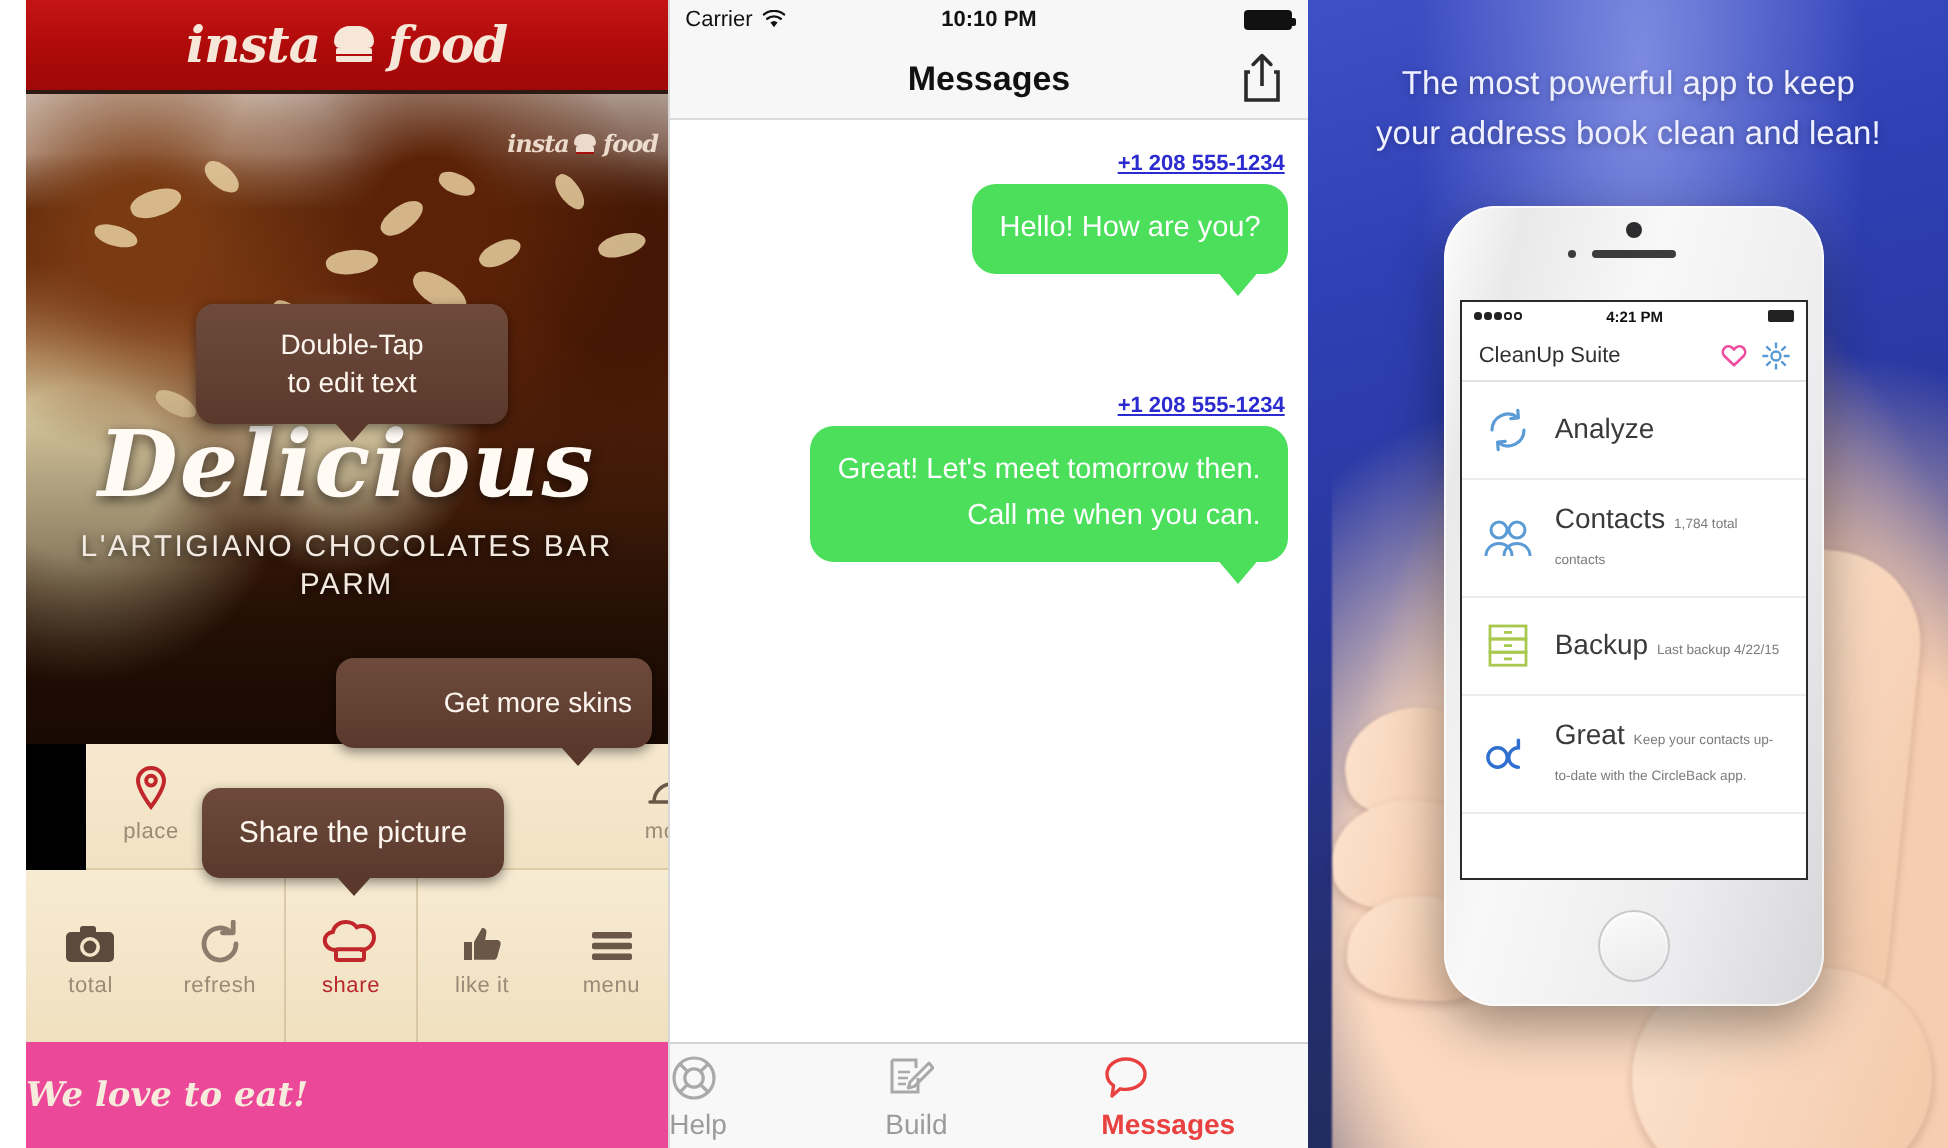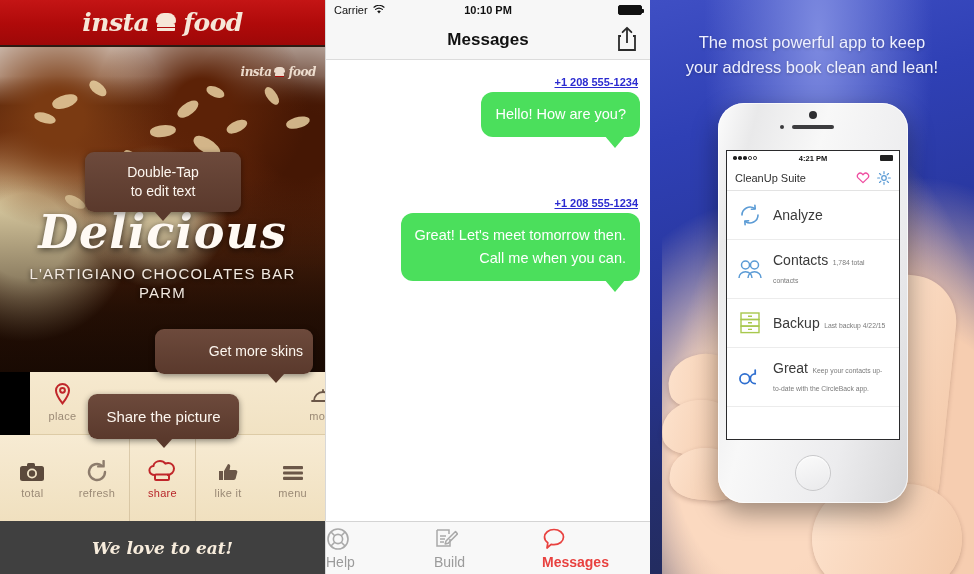--- a/index.html
+++ b/index.html
@@ -2,21 +2,21 @@
 <html><head>
 <meta charset="utf-8">
 <style>
   * { box-sizing: border-box; margin: 0; padding: 0; }
   html, body {
     width: 974px; height: 574px;
     background: #ffffff;
     font-family: "Liberation Sans", sans-serif;
     overflow: hidden;
   }
-  .screens { display: flex; width: 974px; height: 532px; }
+  .screens { display: flex; width: 974px; height: 532px; padding-left: 13px; }
 
   
   #panel-food { width: 325px; height: 574px; position: relative; background: #000; overflow: hidden; }
 
   .food-header {
     height: 47px; width: 100%;
     background: linear-gradient(180deg,#c41515 0%,#b00a0a 52%,#9e0808 100%);
     display: flex; align-items: center; justify-content: center;
     border-bottom: 2px solid #2d1a12;
     position: relative; z-index: 5;
@@ -122,21 +122,21 @@
     gap: 5px; font-size: 11px; color: #9b8a76; letter-spacing: .3px;
   }
   .bar-upper .tbtn { justify-content: flex-start; padding-top: 9px; }
   .tbtn.spacer { flex: 3; }
   .tbtn.sep { border-left: 1px solid rgba(197,176,140,.55); border-right: 1px solid rgba(197,176,140,.55); }
   .tbtn.active { color: #b8272b; }
   .ico { height: 24px; display: flex; align-items: flex-end; }
 
   .footer-dark {
     position: absolute; bottom: 0; left: 0; width: 325px; height: 53px;
-    background: #404040; display: flex; align-items: center; justify-content: center;
+    background: #ec4899; display: flex; align-items: center; 
     z-index: 6;
   }
   .footer-dark span {
     font-family: "DejaVu Serif", serif; font-style: italic; font-weight: bold;
     font-size: 17px; color: #f7ecdc;
   }
 
   
   #panel-msg { width: 325px; height: 574px; position: relative; background: #ffffff; border-left: 1px solid #d8d8d8; }
   .ios-status {

